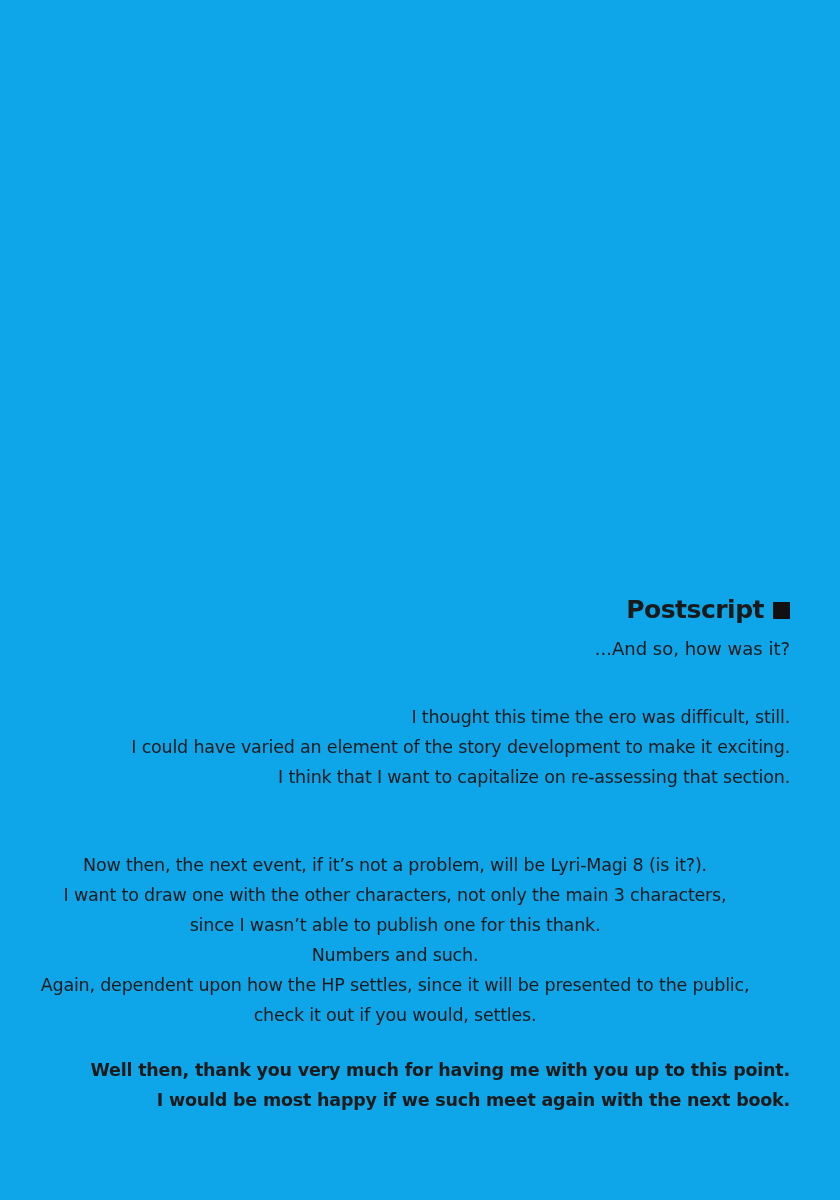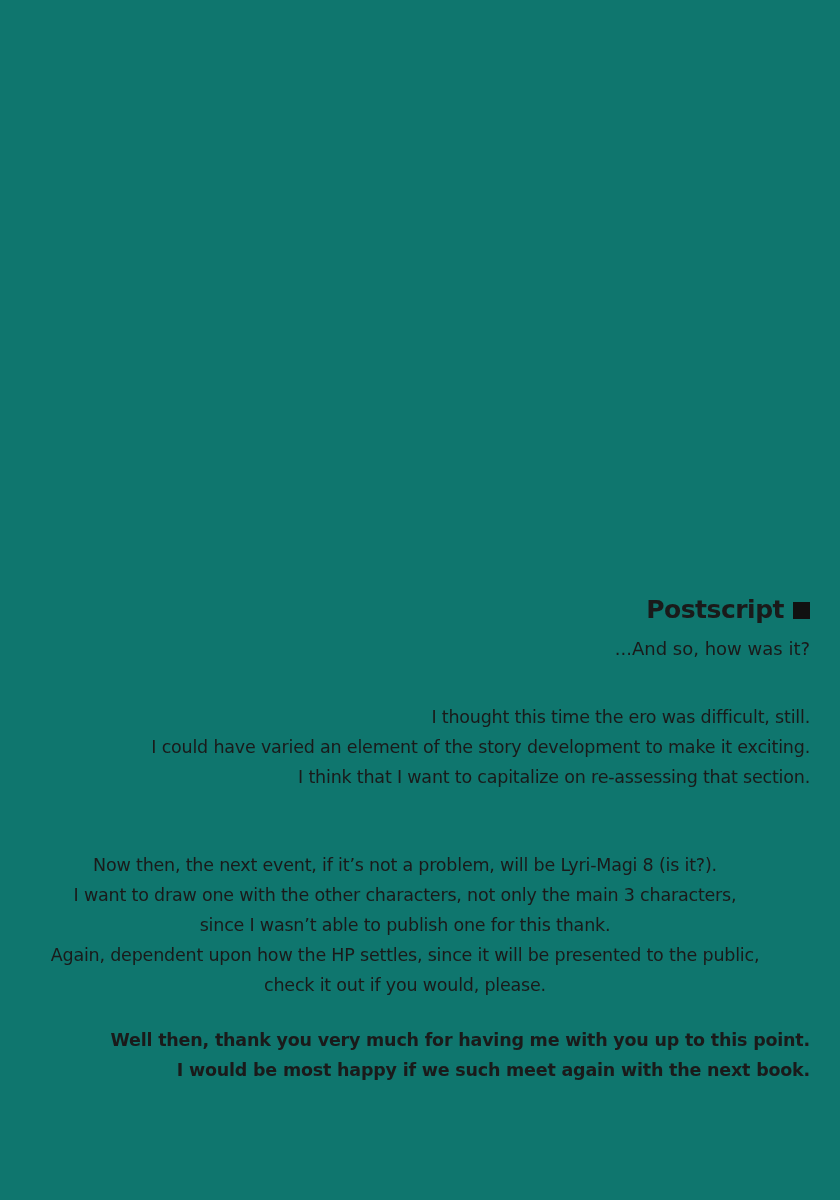--- a/index.html
+++ b/index.html
@@ -5,25 +5,25 @@
   html, body {
     margin: 0;
     padding: 0;
     background: #ffffff;
   }
   .page {
     position: relative;
     width: 840px;
     height: 1200px;
     box-sizing: border-box;
-    background: #0f766e;
+    background: #0ea5e9;
     color: #1a1a1a;
     font-family: "DejaVu Sans", sans-serif;
     text-align: right;
-    padding: 595px 30px 0 0;
+    padding: 595px 50px 0 0;
     overflow: hidden;
   }
   .header-line {
     line-height: 30px;
     white-space: nowrap;
   }
   .title {
     font-size: 25px;
     font-weight: bold;
     letter-spacing: -0.5px;
@@ -67,22 +67,23 @@
   <div class="para para-1">
     <div class="line">I thought this time the ero was difficult, still.</div>
     <div class="line">I could have varied an element of the story development to make it exciting.</div>
     <div class="line">I think that I want to capitalize on re-assessing that section.</div>
   </div>
 
   <div class="para para-2">
     <div class="line">Now then, the next event, if it’s not a problem, will be Lyri-Magi 8 (is it?).</div>
     <div class="line">I want to draw one with the other characters, not only the main 3 characters,</div>
     <div class="line">since I wasn’t able to publish one for this thank.</div>
+    <div class="line">Numbers and such.</div>
     <div class="line">Again, dependent upon how the HP settles, since it will be presented to the public,</div>
-    <div class="line">check it out if you would, please.</div>
+    <div class="line">check it out if you would, settles.</div>
   </div>
 
   <div class="para para-3">
     <div class="line">Well then, thank you very much for having me with you up to this point.</div>
     <div class="line">I would be most happy if we such meet again with the next book.</div>
   </div>
 
 </div>
 
 </body></html>

